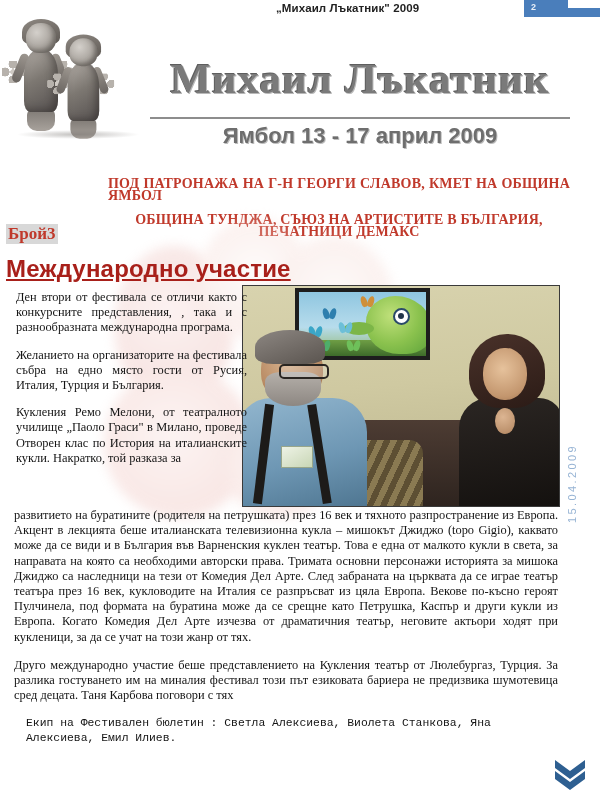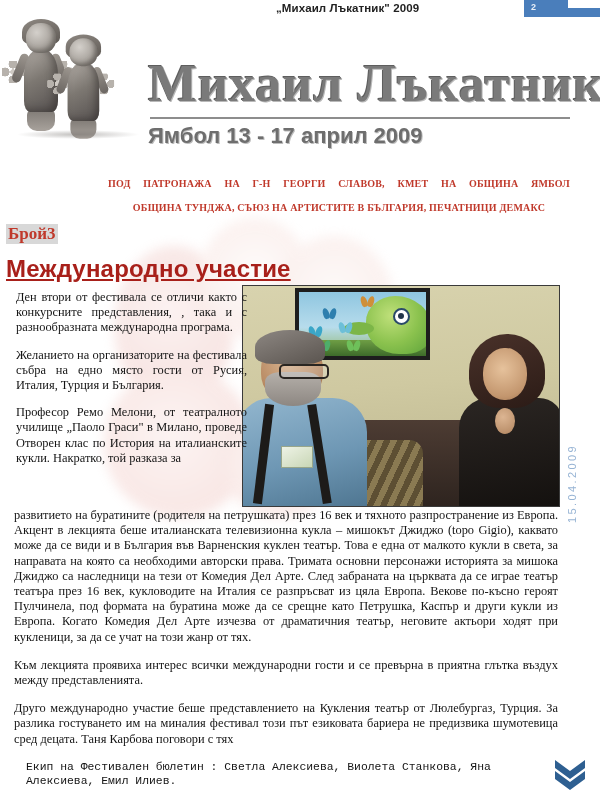--- a/index.html
+++ b/index.html
@@ -138,57 +138,57 @@
     background: radial-gradient(ellipse at center, rgba(120,116,112,.45) 0%, rgba(255,255,255,0) 70%);
   }
 
   .fest-title {
     position: absolute;
     top: 30px;
     left: 148px;
     width: 424px;
     text-align: center;
     font-family: "Liberation Serif", "DejaVu Serif", serif;
-    font-size: 52px;
+    font-size: 43px;
     font-weight: bold;
     letter-spacing: 1px;
     color: #7a7a7a;
     text-shadow: 1px 1px 0 #b9b9b9, -1px -1px 0 #5e5e5e;
     white-space: nowrap;
   }
   .title-rule {
     position: absolute;
     top: 93px;
     left: 150px;
     width: 420px;
     height: 2px;
     background: #8d8d8d;
   }
   .fest-dates {
     position: absolute;
     top: 99px;
     left: 148px;
     width: 424px;
-    text-align: left;
+    text-align: center;
     font-family: "Liberation Sans", "DejaVu Sans", sans-serif;
     font-size: 22px;
     font-weight: bold;
     color: #6e6e6e;
     text-shadow: 1px 1px 0 #bdbdbd;
     white-space: nowrap;
   }
 
   
   .patronage {
     position: absolute;
     top: 178px;
     left: 108px;
     width: 462px;
     font-family: "Liberation Serif", "DejaVu Serif", serif;
-    font-size: 10px;
+    font-size: 14px;
     font-weight: bold;
     color: #c0392b;
     line-height: 12px;
     text-align: justify;
     letter-spacing: 0.2px;
   }
   .patronage div { text-align: justify; }
   .patronage div:after {
     content: "";
     display: inline-block;
@@ -523,26 +523,25 @@
   <div class="ph-man-glasses"></div>
   <div class="ph-woman-body"></div>
   <div class="ph-woman-hair"></div>
   <div class="ph-woman-face"></div>
   <div class="ph-woman-hand"></div>
 </div>
 
 <div class="col-text">
   <p>Ден втори от фестивала се отличи както с конкурсните представления, , така и с разнообразната международна програма.</p>
   <p>Желанието на организаторите на фестивала събра на едно място гости от Русия, Италия, Турция и България.</p>
-  <p>Професор Ремо Мелони, от театралното училище „Паоло Граси" в Милано, проведе Отворен клас по История на италианските кукли. Накратко, той разказа за</p>
+  <p>Кукления Ремо Мелони, от театралното училище „Паоло Граси" в Милано, проведе Отворен клас по История на италианските кукли. Накратко, той разказа за</p>
 </div>
 
 <div class="full-text">
   <p>развитието на буратините (родителя на петрушката) през 16 век и тяхното разпространение из Европа. Акцент в лекцията беше италианската телевизионна кукла – мишокът Джиджо (topo Gigio), каквато може да се види и в България във Варненския куклен театър. Това е една от малкото кукли в света, за направата на която са необходими авторски права. Тримата основни персонажи историята за мишока Джиджо са наследници на тези от Комедия Дел Арте. След забраната на църквата да се играе театър театъра през 16 век, кукловодите на Италия се разпръсват из цяла Европа. Векове по-късно героят Пулчинела, под формата на буратина може да се срещне като Петрушка, Каспър и други кукли из Европа. Когато Комедия Дел Арте изчезва от драматичния театър, неговите актьори ходят при кукленици, за да се учат на този жанр от тях.</p>
-  <p>Към лекцията проявиха интерес всички международни гости и се превърна в приятна глътка въздух между представленията.</p>
   <p>Друго международно участие беше представлението на Кукления театър от Люлебургаз, Турция. За разлика гостуването им на миналия фестивал този път езиковата бариера не предизвика шумотевица сред децата. Таня Карбова поговори с тях</p>
   <p class="credits">Екип на Фестивален бюлетин : Светла Алексиева, Виолета Станкова, Яна Алексиева, Емил Илиев.</p>
 </div>
 
 <div class="vdate">15.04.2009</div>
 
 <div class="chevrons">
   <svg width="34" height="34" viewBox="0 0 34 34" aria-hidden="true">
     <polygon points="2,3 17,14 32,3 32,11 17,22 2,11" fill="#2e5f91"></polygon>
     <polygon points="2,14 17,25 32,14 32,22 17,33 2,22" fill="#2e5f91"></polygon>

